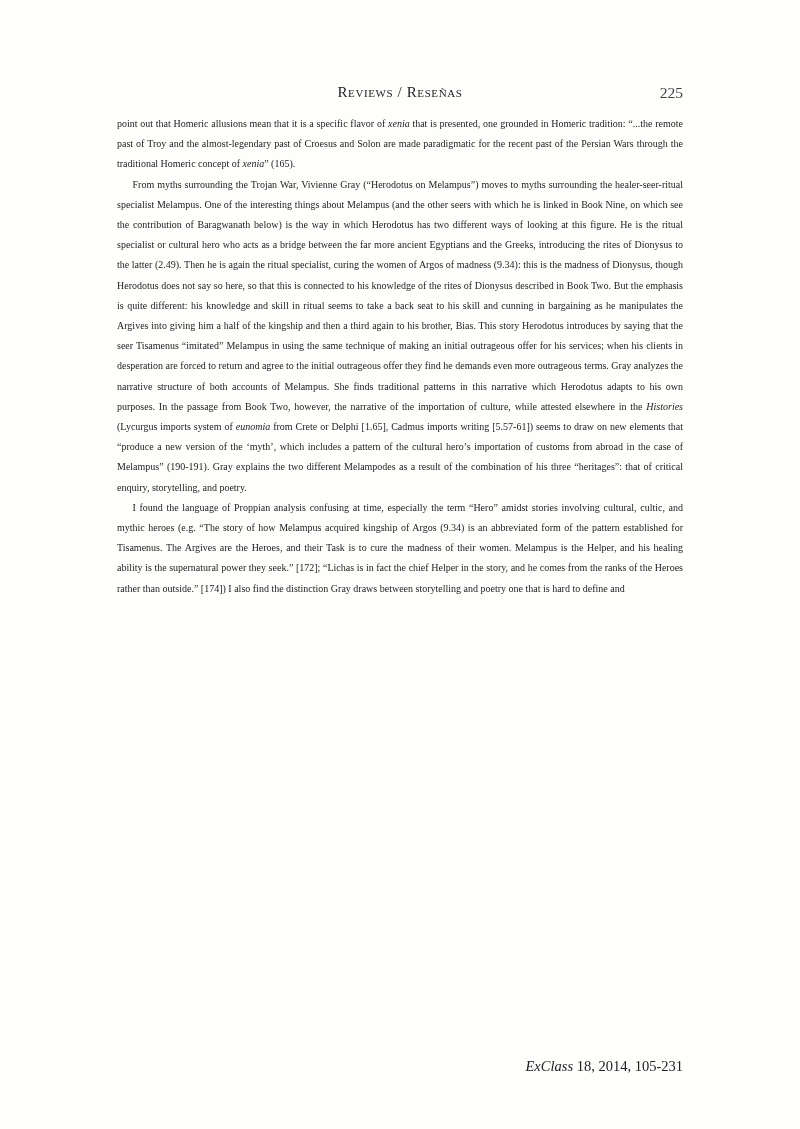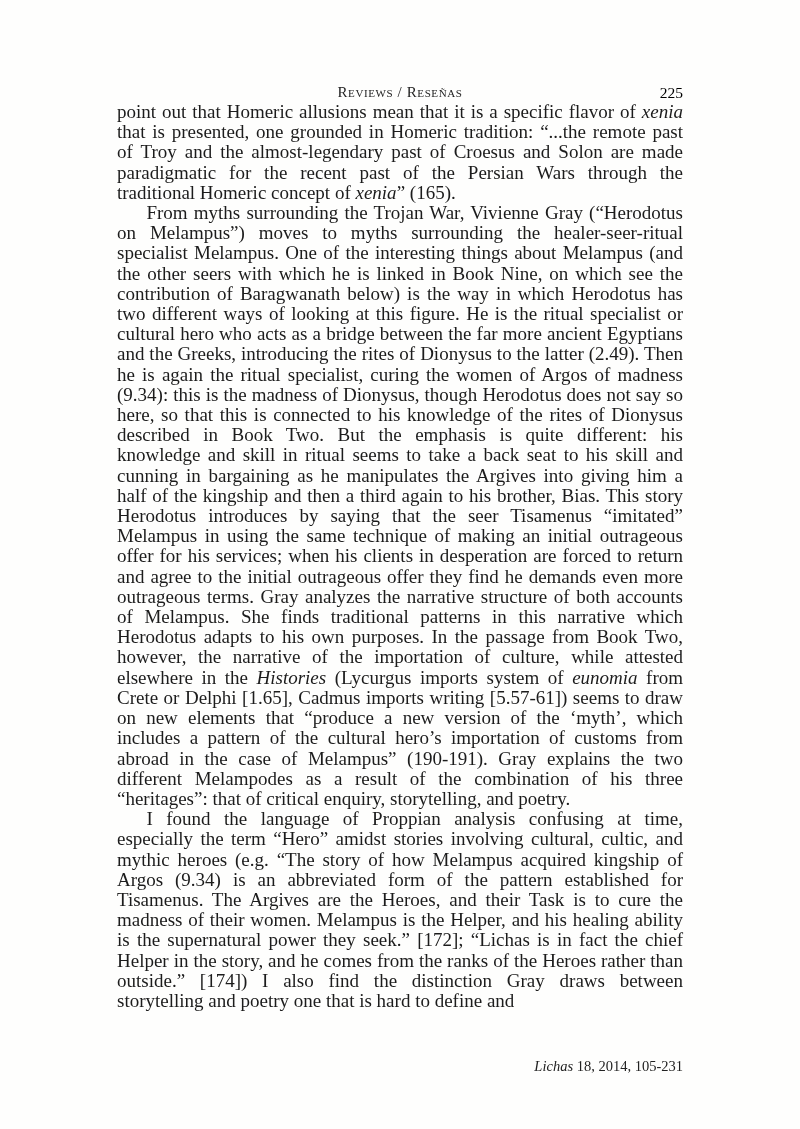--- a/index.html
+++ b/index.html
@@ -30,28 +30,28 @@
     font-variant: small-caps;
     font-size: 15px;
     letter-spacing: 0.6px;
     color: #222;
   }
   .page-number {
     position: absolute;
     right: 0;
     top: 0;
     font-size: 15.5px;
-    color: #000000;
+    color: #404040;
   }
   .review-body {
     position: absolute;
-    top: 102px;
+    top: 114px;
     left: 117px;
     width: 566px;
-    font-size: 19px;
+    font-size: 10px;
     line-height: 20.2px;
     text-align: justify;
   }
   .para {
     margin: 0;
     text-indent: 1.55em;
   }
   .para.no-indent {
     text-indent: 0;
   }
@@ -79,16 +79,16 @@
     <span class="page-number">225</span>
   </header>
 
   <main class="review-body">
     <p class="para no-indent"><span>point out that Homeric allusions mean that it is a specific flavor of </span><em>xenia</em><span> that is presented, one grounded in Homeric tradition: “...the remote past of Troy and the almost-legendary past of Croesus and Solon are made paradigmatic for the recent past of the Persian Wars through the traditional Homeric concept of </span><em>xenia</em><span>” (165).</span></p>
     <p class="para"><span>From myths surrounding the Trojan War, Vivienne Gray (“Herodotus on Melampus”) moves to myths surrounding the healer-seer-ritual specialist Melampus. One of the interesting things about Melampus (and the other seers with which he is linked in Book Nine, on which see the contribution of Baragwanath below) is the way in which Herodotus has two different ways of looking at this figure. He is the ritual specialist or cultural hero who acts as a bridge between the far more ancient Egyptians and the Greeks, introducing the rites of Dionysus to the latter (2.49). Then he is again the ritual specialist, curing the women of Argos of madness (9.34): this is the madness of Dionysus, though Herodotus does not say so here, so that this is connected to his knowledge of the rites of Dionysus described in Book Two. But the emphasis is quite different: his knowledge and skill in ritual seems to take a back seat to his skill and cunning in bargaining as he manipulates the Argives into giving him a half of the kingship and then a third again to his brother, Bias. This story Herodotus introduces by saying that the seer Tisamenus “imitated” Melampus in using the same technique of making an initial outrageous offer for his services; when his clients in desperation are forced to return and agree to the initial outrageous offer they find he demands even more outrageous terms. Gray analyzes the narrative structure of both accounts of Melampus. She finds traditional patterns in this narrative which Herodotus adapts to his own purposes. In the passage from Book Two, however, the narrative of the importation of culture, while attested elsewhere in the </span><em>Histories</em><span> (Lycurgus imports system of </span><em>eunomia</em><span> from Crete or Delphi [1.65], Cadmus imports writing [5.57-61]) seems to draw on new elements that “produce a new version of the ‘myth’, which includes a pattern of the cultural hero’s importation of customs from abroad in the case of Melampus” (190-191). Gray explains the two different Melampodes as a result of the combination of his three “heritages”: that of critical enquiry, storytelling, and poetry.</span></p>
     <p class="para"><span>I found the language of Proppian analysis confusing at time, especially the term “Hero” amidst stories involving cultural, cultic, and mythic heroes (e.g. “The story of how Melampus acquired kingship of Argos (9.34) is an abbreviated form of the pattern established for Tisamenus. The Argives are the Heroes, and their Task is to cure the madness of their women. Melampus is the Helper, and his healing ability is the supernatural power they seek.” [172]; “Lichas is in fact the chief Helper in the story, and he comes from the ranks of the Heroes rather than outside.” [174]) I also find the distinction Gray draws between storytelling and poetry one that is hard to define and</span></p>
   </main>
 
   <footer class="page-footer">
-    <em>Lichas</em><span> 18, 2014, 105-231</span>
+    <em>ExClass</em><span> 18, 2014, 105-231</span>
   </footer>
 
 </div>
 
 </body></html>

